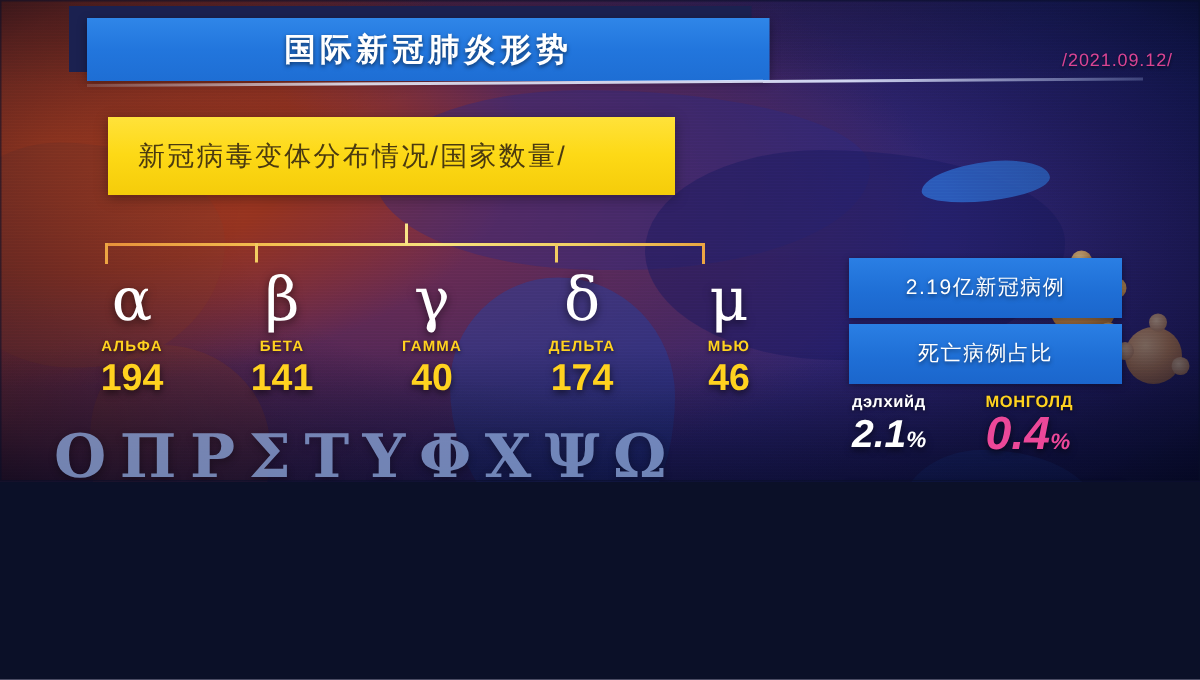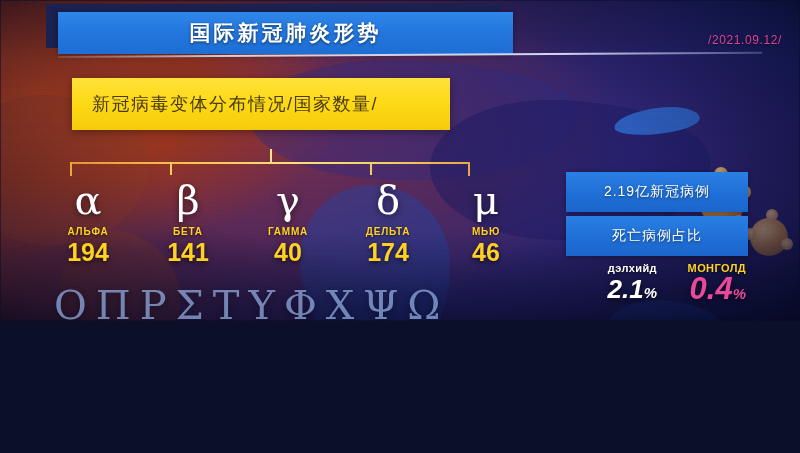--- a/index.html
+++ b/index.html
@@ -117,36 +117,36 @@
   .alpha-rows{position:absolute;left:36px;top:282px;width:500px;}
   .alpha-row{
     font-family:"DejaVu Serif","Liberation Serif",serif;
     white-space:nowrap;
   }
   .alpha-row.r1{
     font-size:44px;line-height:48px;letter-spacing:6px;font-weight:700;
     color:#e9edfa;text-shadow:0 2px 7px rgba(0,0,0,.5);
   }
   .alpha-row.r2{
-    font-size:40px;line-height:46px;letter-spacing:9px;font-weight:400;
-    color:#8ba4d8;opacity:.78;margin-left:18px;text-shadow:0 2px 6px rgba(0,0,0,.45);
+    font-size:40px;line-height:46px;letter-spacing:9px;font-weight:700;
+    color:#8ba4d8;opacity:.78;text-shadow:0 2px 6px rgba(0,0,0,.45);
   }
 
   
   .panel{position:absolute;left:566px;top:172px;width:182px;}
   .stat-box{
     height:40px;margin-bottom:4px;
     background:linear-gradient(180deg,#2a7fe4 0%,#1f6fd6 55%,#1b66cc 100%);
     display:flex;align-items:center;justify-content:center;
     box-shadow:0 1px 5px rgba(0,0,0,.4);
   }
   .stat-box .txt{color:#ffffff;font-size:14px;letter-spacing:1px;text-shadow:0 1px 3px rgba(0,0,0,.5);}
 
   .pct-row{display:flex;margin-top:6px;padding:0 2px;}
-  .pct-col{flex:1;text-align:right;}
+  .pct-col{flex:1;text-align:left;}
   .pct-col .lbl{font-size:11px;font-weight:700;letter-spacing:.4px;text-shadow:0 1px 3px rgba(0,0,0,.65);}
   .pct-col .val{font-weight:700;line-height:30px;text-shadow:0 2px 5px rgba(0,0,0,.6);font-style:italic;}
   .pct-col .val .unit{font-size:15px;}
   .pct-col.world .lbl{color:#ffffff;}
   .pct-col.world .val{color:#ffffff;font-size:26px;}
   .pct-col.mongolia-col .lbl{color:#ffd21f;}
   .pct-col.mongolia-col .val{color:#ec4899;font-size:31px;}
 
   .btn-row{display:flex;gap:6px;margin-top:12px;align-items:flex-end;}
   .panel-btn{

